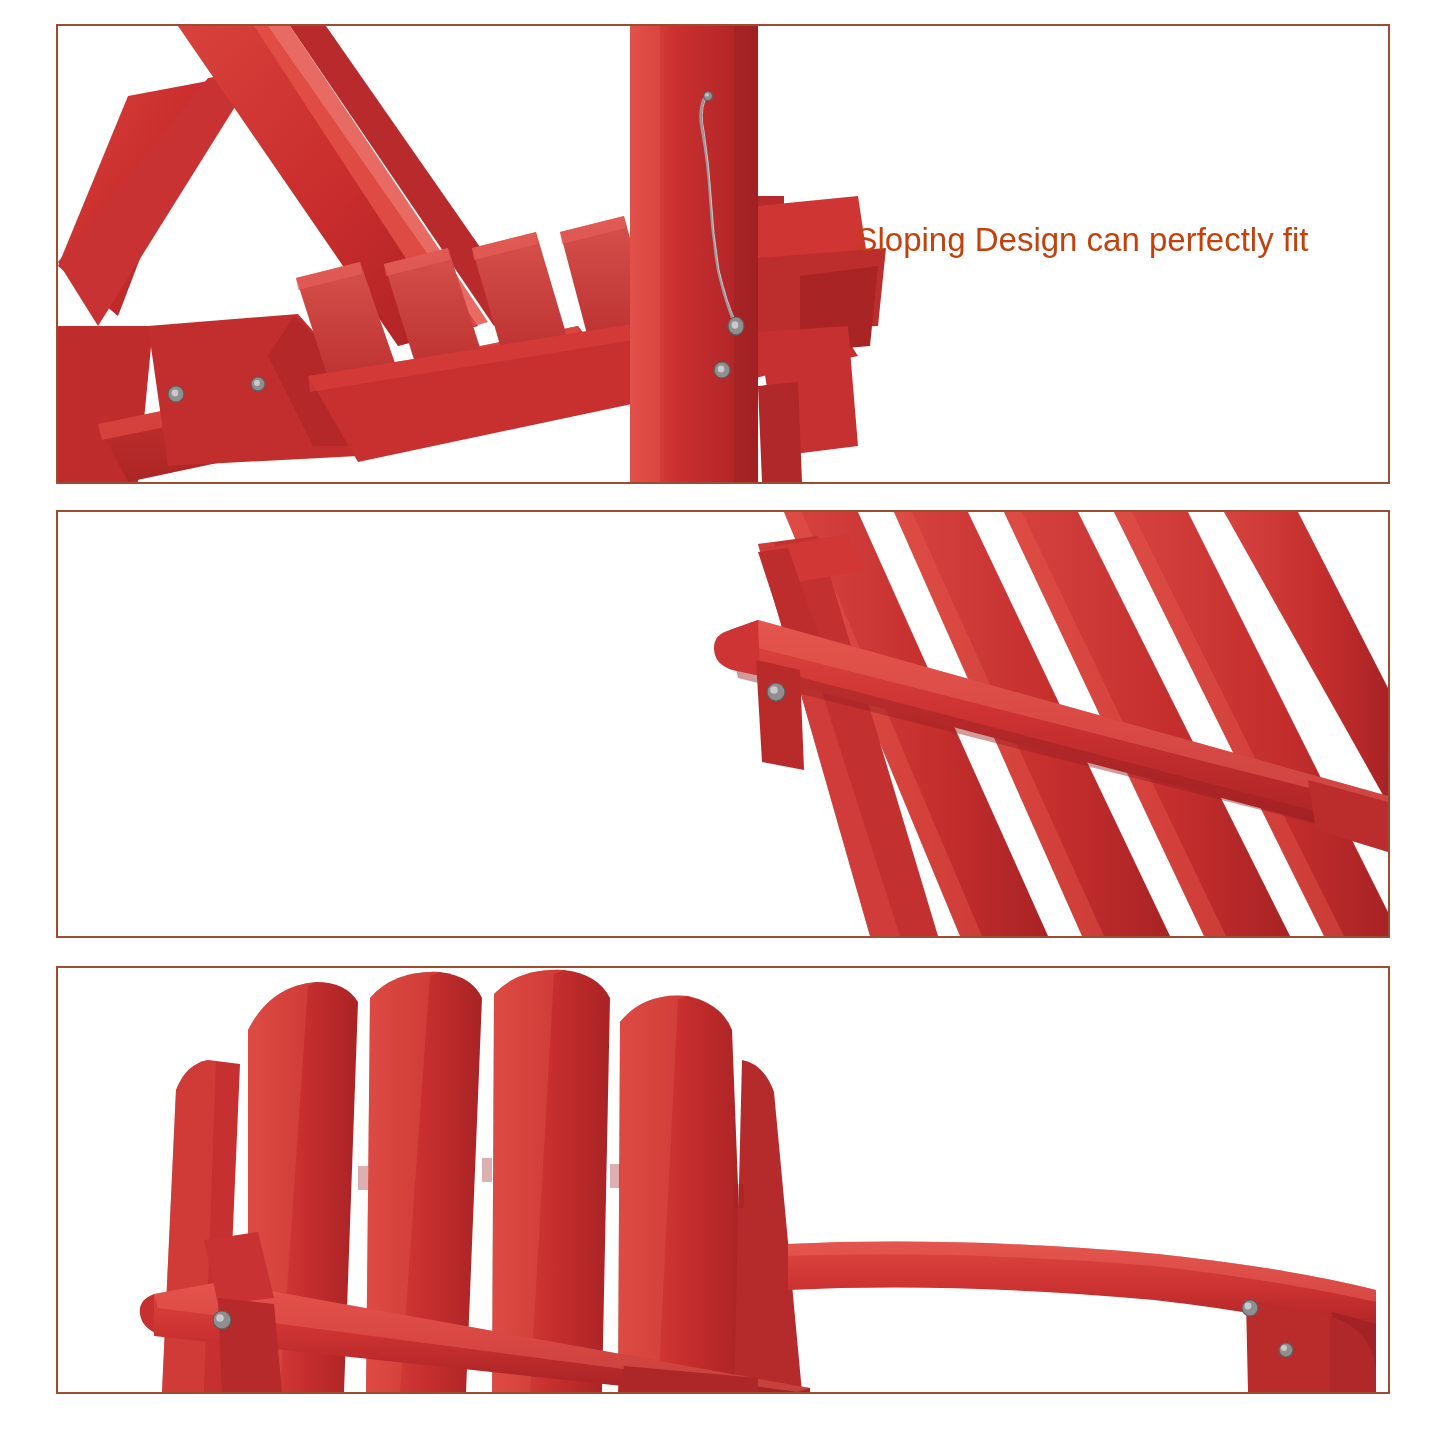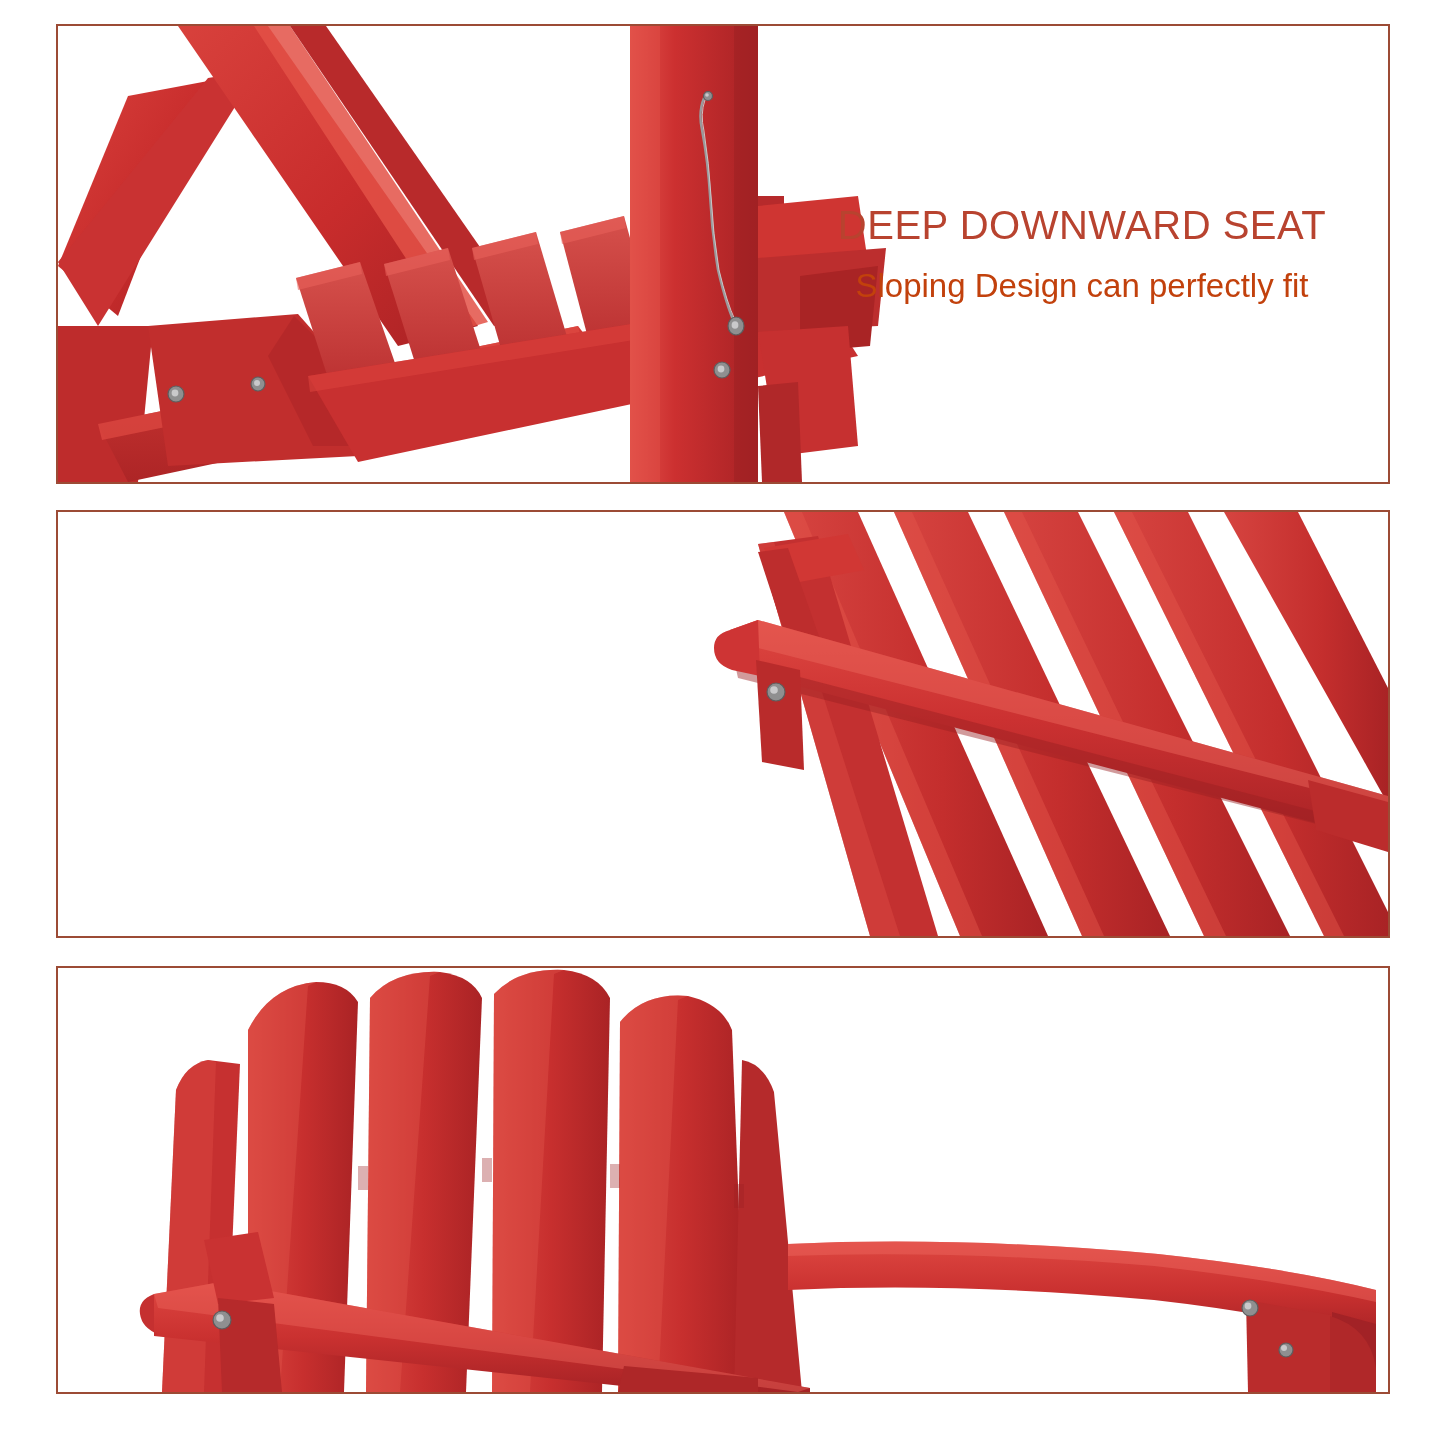--- a/index.html
+++ b/index.html
@@ -162,21 +162,20 @@
         <circle cx="117" cy="367" r="3.4" class="screw-hi"></circle>
         <circle cx="200" cy="358" r="7" class="screw"></circle>
         <circle cx="199" cy="357" r="3" class="screw-hi"></circle>
         <circle cx="128" cy="466" r="8" class="screw"></circle>
         <circle cx="664" cy="344" r="8" class="screw"></circle>
         <circle cx="663" cy="343" r="3.4" class="screw-hi"></circle>
       </svg>
     </div>
 
     <div class="textblock" id="text-1">
-      <div class="heading">DEEP DOWNWARD SEAT</div>
       <div class="body-copy">
         <span class="ln">Sloping Design can perfectly fit</span>
       </div>
     </div>
   </div>
 
   <div class="panel" id="panel-2">
     <div class="art">
       <svg width="1330" height="424" viewBox="0 0 1330 424" xmlns="http://www.w3.org/2000/svg">
         <defs>

